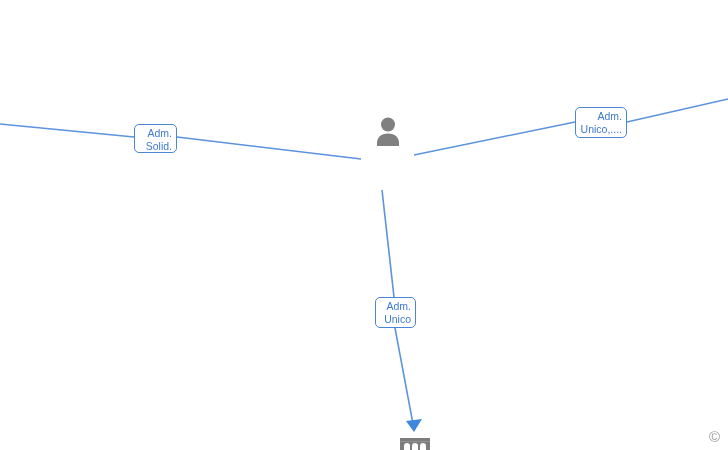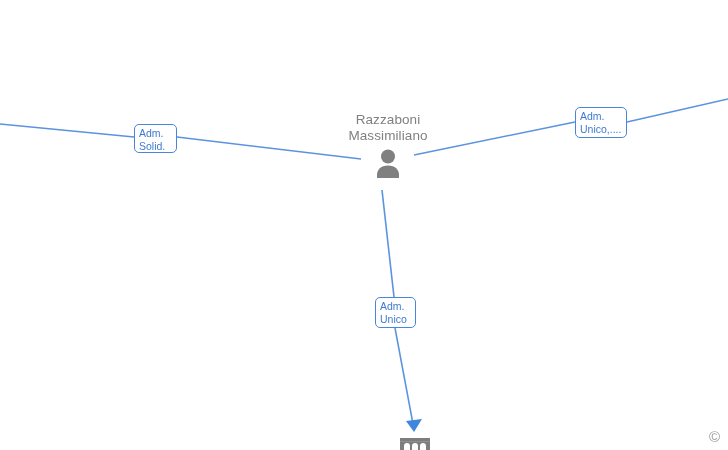--- a/index.html
+++ b/index.html
@@ -57,21 +57,21 @@
   
   .edge-label {
     position: absolute;
     box-sizing: border-box;
     border: 1px solid #4a86d8;
     border-radius: 5px;
     background: #ffffff;
     color: #3f7ad0;
     font-size: 10.5px;
     line-height: 13px;
-    text-align: left;
+    text-align: right;
     padding: 2px 4px 15px 4px;
     white-space: pre-line;
     z-index: 5;
   }
   #label-adm-solid {
     left: 134px;
     top: 124px;
     width: 43px;
     height: 29px;
   }
@@ -130,22 +130,20 @@
 
     <line x1="627" y1="122" x2="728" y2="99" stroke="#5b93de" stroke-width="1.4"></line>
 
     <line x1="382" y1="190" x2="394" y2="297" stroke="#5b93de" stroke-width="1.6"></line>
 
     <line x1="395" y1="328" x2="413" y2="424" stroke="#5b93de" stroke-width="1.6"></line>
     <polygon points="406,421 422,419 414,432" fill="#3f86dd"></polygon>
   </svg>
 
   <div class="node-person">
-    <div class="label">Razzaboni
-Massimiliano</div>
     <svg class="person-icon" width="28" height="30" viewBox="0 0 28 30" xmlns="http://www.w3.org/2000/svg">
       <circle cx="14" cy="8.5" r="7" fill="#808080"></circle>
       <path d="M14 17.5c-7.2 0-11 4.2-11 9.5v3h22v-3c0-5.3-3.8-9.5-11-9.5z" fill="#808080"></path>
     </svg>
   </div>
 
   <div class="node-company">
     <svg width="30" height="14" viewBox="0 0 30 14" xmlns="http://www.w3.org/2000/svg">
       <rect x="0" y="0" width="30" height="3.2" fill="#7d7d7d"></rect>
       <rect x="0" y="3.2" width="30" height="10.8" fill="#7d7d7d"></rect>

